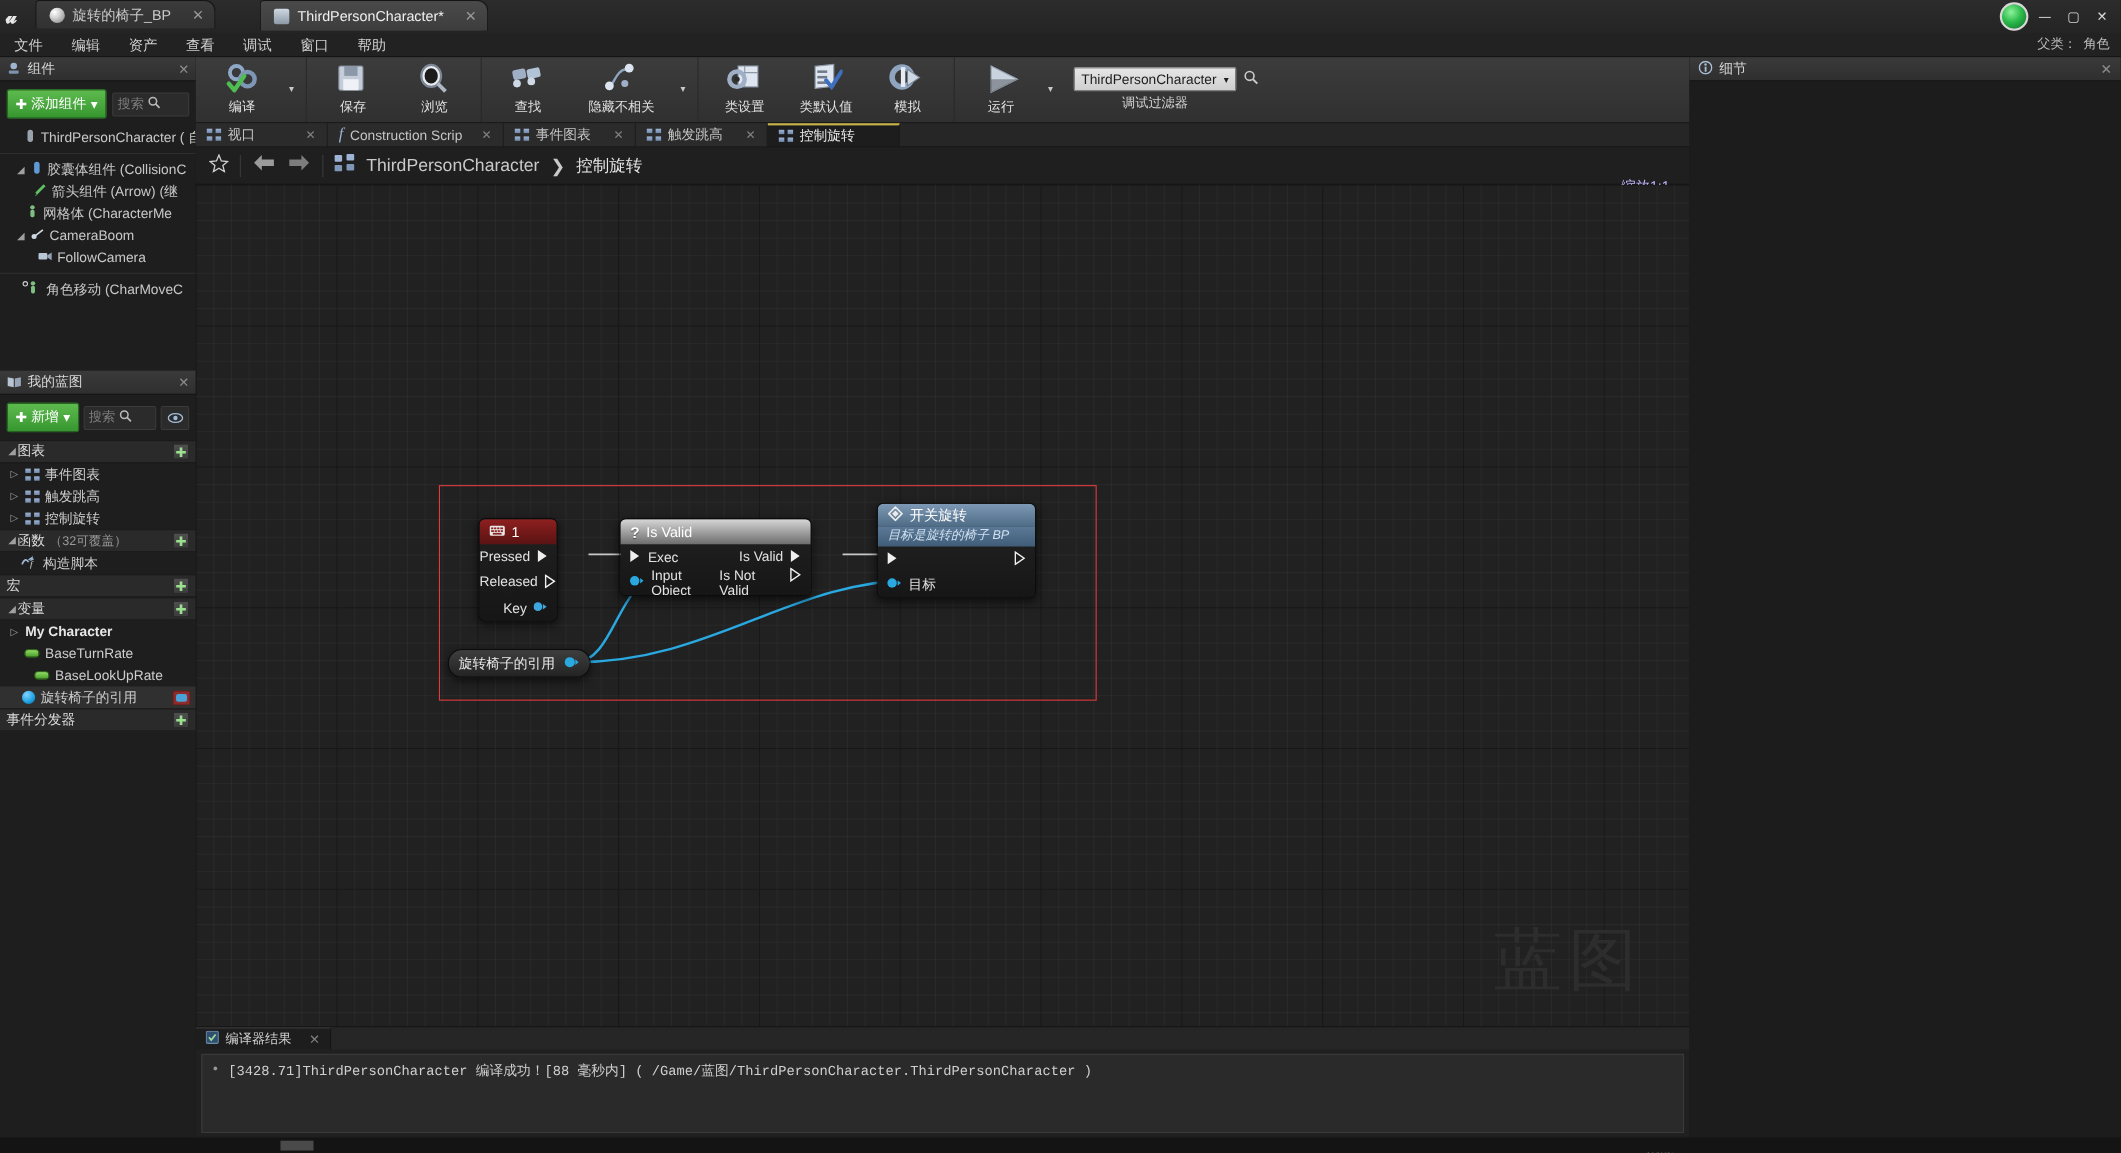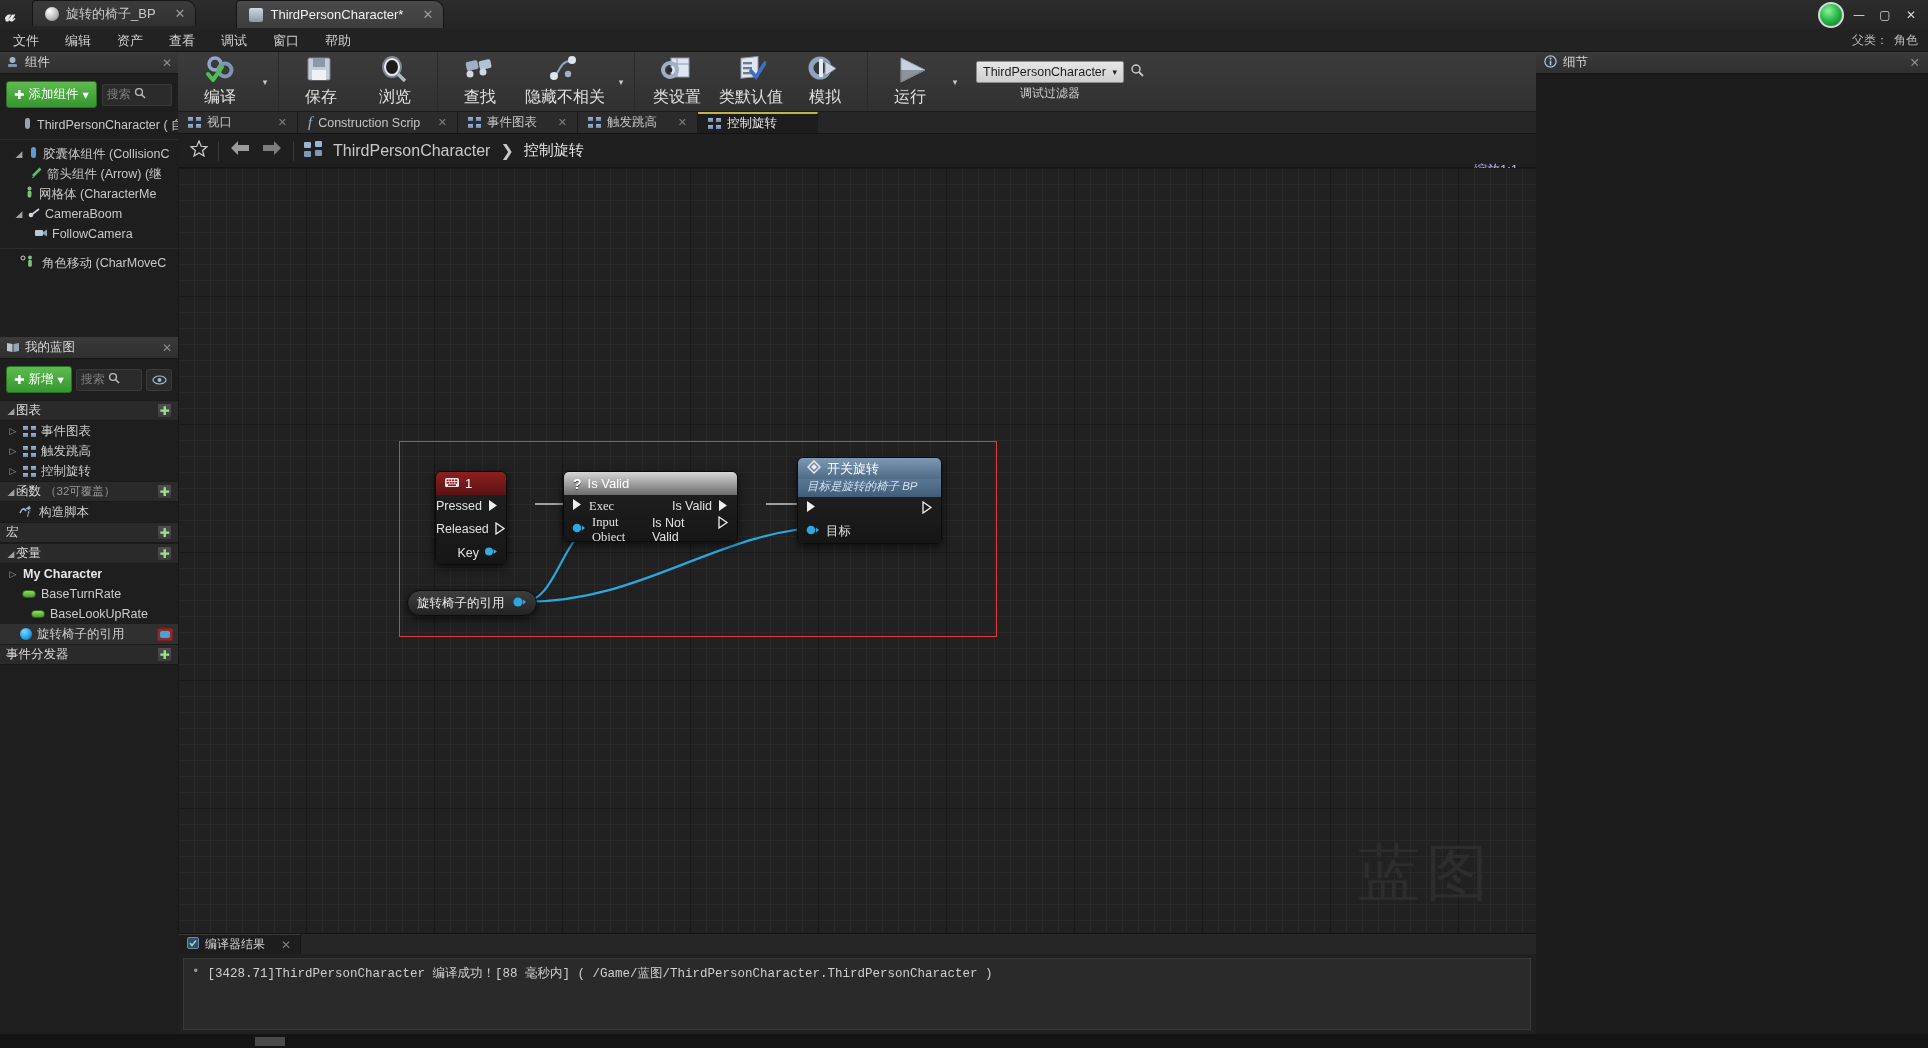--- a/index.html
+++ b/index.html
@@ -116,21 +116,21 @@
 
   
   .center { position:absolute; left:178px; top:52px; width:1358px; height:996px; background:#1a1a1a; }
   .toolbar {
     height:60px; background:linear-gradient(#3c3c3c,#303030);
     display:flex; align-items:stretch; border-bottom:1px solid #1b1b1b;
   }
   .tb-group { display:flex; align-items:center; border-right:1px solid #2a2a2a; padding:0 5px; }
   .tb-item { width:74px; height:60px; display:flex; flex-direction:column; align-items:center;
      justify-content:center; gap:2px; font-size:12px; color:#e0e0e0; }
-  .tb-item .lbl { font-size:16px; }
+  .tb-item .lbl { font-size:12px; }
   .tb-caret { width:16px; color:#c8c8c8; font-size:9px; display:flex; align-items:center; justify-content:center;}
   .tb-ico { width:34px; height:30px; position:relative; }
 
   .dbg-area { display:flex; flex-direction:column; justify-content:center; padding-left:8px; gap:2px;}
   .dbg-combo { width:148px;height:22px;background:linear-gradient(#e6e6e6,#cfcfcf); border:1px solid #8c8c8c;
      border-radius:2px; color:#1d1d1d; font-size:12.5px; display:flex; align-items:center;
      padding:0 6px; justify-content:space-between;}
   .dbg-lbl { font-size:12px; color:#d2d2d2; text-align:center; width:148px;}
 
   .gtabs { height:22px; background:#262626; display:flex; align-items:stretch; border-bottom:1px solid #141414; }
@@ -167,21 +167,21 @@
   
   .node { position:absolute; border-radius:6px; box-shadow:0 3px 9px rgba(0,0,0,.6);
      border:1px solid #0b0b0b; overflow:hidden; }
   .node-body { background:linear-gradient(#1e1e1e,#161616); }
   .node-hdr { height:23px; display:flex; align-items:center; gap:6px; padding:0 9px;
      font-size:13px; color:#fff; }
   .hdr-red { background:linear-gradient(#8e1f1f,#5a1313); }
   .hdr-grey { background:linear-gradient(#d6d6d6,#6c6c6c); color:#fff; }
   .hdr-blue { background:linear-gradient(#7d99b5,#4e6b86); }
   .pinrow { display:flex; align-items:center; height:23px; font-size:12.5px; color:#e2e2e2; }
-  .pin-l { display:flex; align-items:center; gap:6px; padding-left:8px;font-family:Liberation Serif, serif; }
+  .pin-l { display:flex; align-items:center; gap:6px; padding-left:8px; }
   .pin-r { display:flex; gap:6px; padding-right:8px; margin-left:auto; }
   .subtitle { font-size:11.5px; font-style:italic; color:#cfe0f0; padding:0 9px 3px 9px; }
   .var-node {
     position:absolute; height:26px; border-radius:13px; border:1px solid #0c0c0c;
     background:linear-gradient(#3e3e3e,#232323); display:flex; align-items:center;
     padding:0 9px; gap:8px; font-size:12.5px; color:#eaeaea;
     box-shadow:0 3px 8px rgba(0,0,0,.6);
   }
 
   

